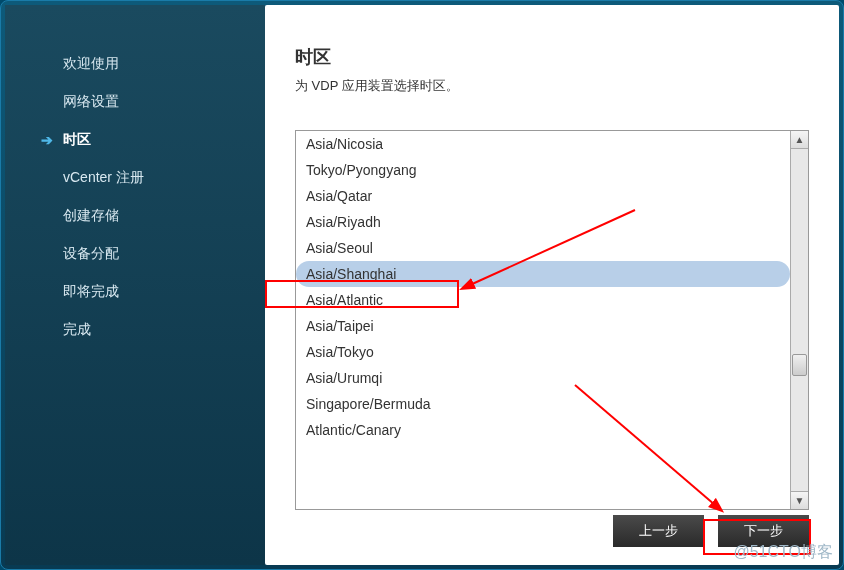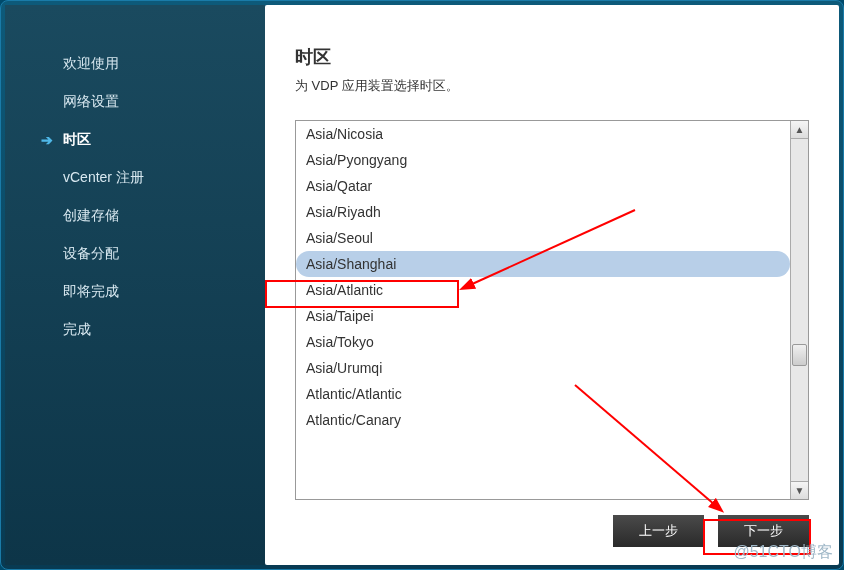--- a/index.html
+++ b/index.html
@@ -61,21 +61,21 @@
     }
     .page-title {
       font-size: 18px;
       font-weight: bold;
       color: #333;
       margin-bottom: 8px;
     }
     .page-subtitle {
       font-size: 13px;
       color: #333;
-      margin-bottom: 25px;
+      margin-bottom: 35px;
     }
     .listbox-wrapper {
       border: 1px solid #999;
       height: 380px;
       display: flex;
       overflow: hidden;
     }
     .listbox {
       flex: 1;
       overflow-y: auto;
@@ -193,30 +193,30 @@
     </div>
   </div>
 
   <div class="main">
     <div class="page-title">时区</div>
     <div class="page-subtitle">为 VDP 应用装置选择时区。</div>
 
     <div class="listbox-wrapper">
       <div class="listbox">
         <div class="list-item">Asia/Nicosia</div>
-        <div class="list-item">Asia/Pyongyang</div>
+        <div class="list-item">Tokyo/Pyongyang</div>
         <div class="list-item">Asia/Qatar</div>
         <div class="list-item">Asia/Riyadh</div>
         <div class="list-item">Asia/Seoul</div>
         <div class="list-item selected">Asia/Shanghai</div>
         <div class="list-item">Asia/Atlantic</div>
         <div class="list-item">Asia/Taipei</div>
         <div class="list-item">Asia/Tokyo</div>
         <div class="list-item">Asia/Urumqi</div>
-        <div class="list-item">Atlantic/Atlantic</div>
+        <div class="list-item">Singapore/Bermuda</div>
         <div class="list-item">Atlantic/Canary</div>
       </div>
       <div class="scrollbar-fake">
         <div class="scroll-btn">▲</div>
         <div class="scroll-track">
           <div class="scroll-thumb"></div>
         </div>
         <div class="scroll-btn down">▼</div>
       </div>
     </div>

